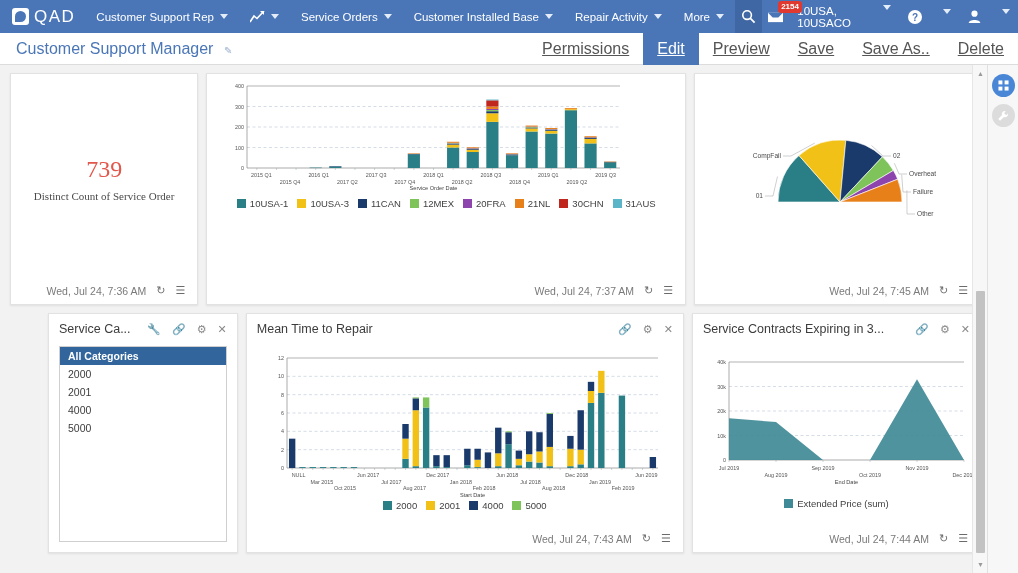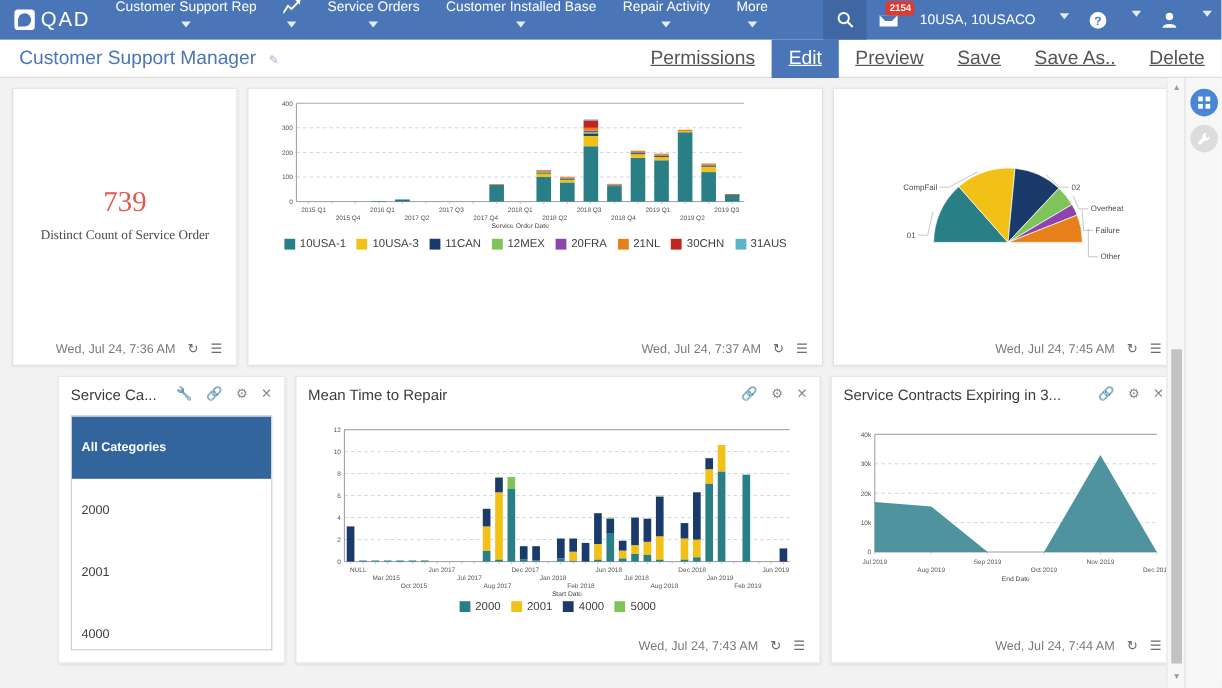--- a/index.html
+++ b/index.html
@@ -20,21 +20,21 @@
     position: relative;
   }
   .brand-mark::after {
     content: ""; position: absolute; left: 3px; top: 3px;
     width: 11px; height: 11px; border-radius: 50% 50% 50% 0;
     background: #4a76b8;
   }
   .brand-text { font-size: 17px; letter-spacing: 1.5px; font-weight: 400; }
   .navitem {
     padding: 0 11px; height: 33px; display: flex; align-items: center;
-    gap: 6px; white-space: nowrap; cursor: pointer; flex-direction: column;
+    gap: 6px; white-space: nowrap; cursor: pointer;
   }
   .caret {
     width: 0; height: 0; border-left: 4px solid transparent;
     border-right: 4px solid transparent; border-top: 5px solid #e4ecf7;
     display: inline-block;
   }
   .nav-spacer { flex: 1; }
   .icon-btn {
     width: 36px; height: 33px; display: flex; align-items: center;
     justify-content: center; cursor: pointer; position: relative;
@@ -107,21 +107,21 @@
 
   .legend {
     display: flex; flex-wrap: wrap; justify-content: center; align-items: center;
     gap: 4px 9px; padding: 2px 10px 0 10px; font-size: 9.5px; color: #3f3f3f;
   }
   .lg { display: inline-flex; align-items: center; gap: 4px; white-space: nowrap; }
   .sw { width: 9px; height: 9px; display: inline-block; }
 
   
   .sel-list { margin: 2px 10px 8px 10px; border: 1px solid #cfcfcf; height: calc(100% - 12px); background:#fff; overflow:hidden; }
-  .sel-item { padding: 20px 8px; font-size: 10.5px; color: #3d3d3d; cursor: pointer; }
+  .sel-item { padding: 3px 8px; font-size: 10.5px; color: #3d3d3d; cursor: pointer; }
   .sel-item.sel { background: #31659c; color: #ffffff; font-weight: bold; }
 
   
   .rail {
     position: absolute; right: 0; top: 0; width: 31px; bottom: 0;
     background: #f7f7f7; border-left: 1px solid #e0e0e0;
     display: flex; flex-direction: column; align-items: center; padding-top: 9px; gap: 7px;
   }
   .rail-btn {
     width: 23px; height: 23px; border-radius: 50%; display: flex;
@@ -661,20 +661,26 @@
                 <line x1="130" y1="116" x2="130" y2="118" stroke="#9aa" stroke-width="0.5"></line>
                 <text x="130" y="126" class="axlbl" text-anchor="middle">Sep 2019</text>
                 <line x1="177" y1="116" x2="177" y2="118" stroke="#9aa" stroke-width="0.5"></line>
                 <text x="177" y="133" class="axlbl" text-anchor="middle">Oct 2019</text>
                 <line x1="224" y1="116" x2="224" y2="118" stroke="#9aa" stroke-width="0.5"></line>
                 <text x="224" y="126" class="axlbl" text-anchor="middle">Nov 2019</text>
                 <line x1="271" y1="116" x2="271" y2="118" stroke="#9aa" stroke-width="0.5"></line>
                 <text x="271" y="133" class="axlbl" text-anchor="middle">Dec 2019</text>
                 <text x="153.5" y="140" class="axttl" text-anchor="middle">End Date</text>
               </svg>
+            <div class="legend" id="legend-area" style="margin-top:-8px;">
+                <span class="lg">
+                  <span class="sw" style="background: rgb(63, 138, 150);"></span>
+                  <span>Extended Price (sum)</span>
+                </span>
+              </div>
           </div>
         </div>
         <div class="card-foot" style="margin-top:-14px;">
           <span>Wed, Jul 24, 7:44 AM</span>
           <span class="foot-ic">↻</span>
           <span class="foot-ic">☰</span>
         </div>
       </div>
     </div>
   </div>

